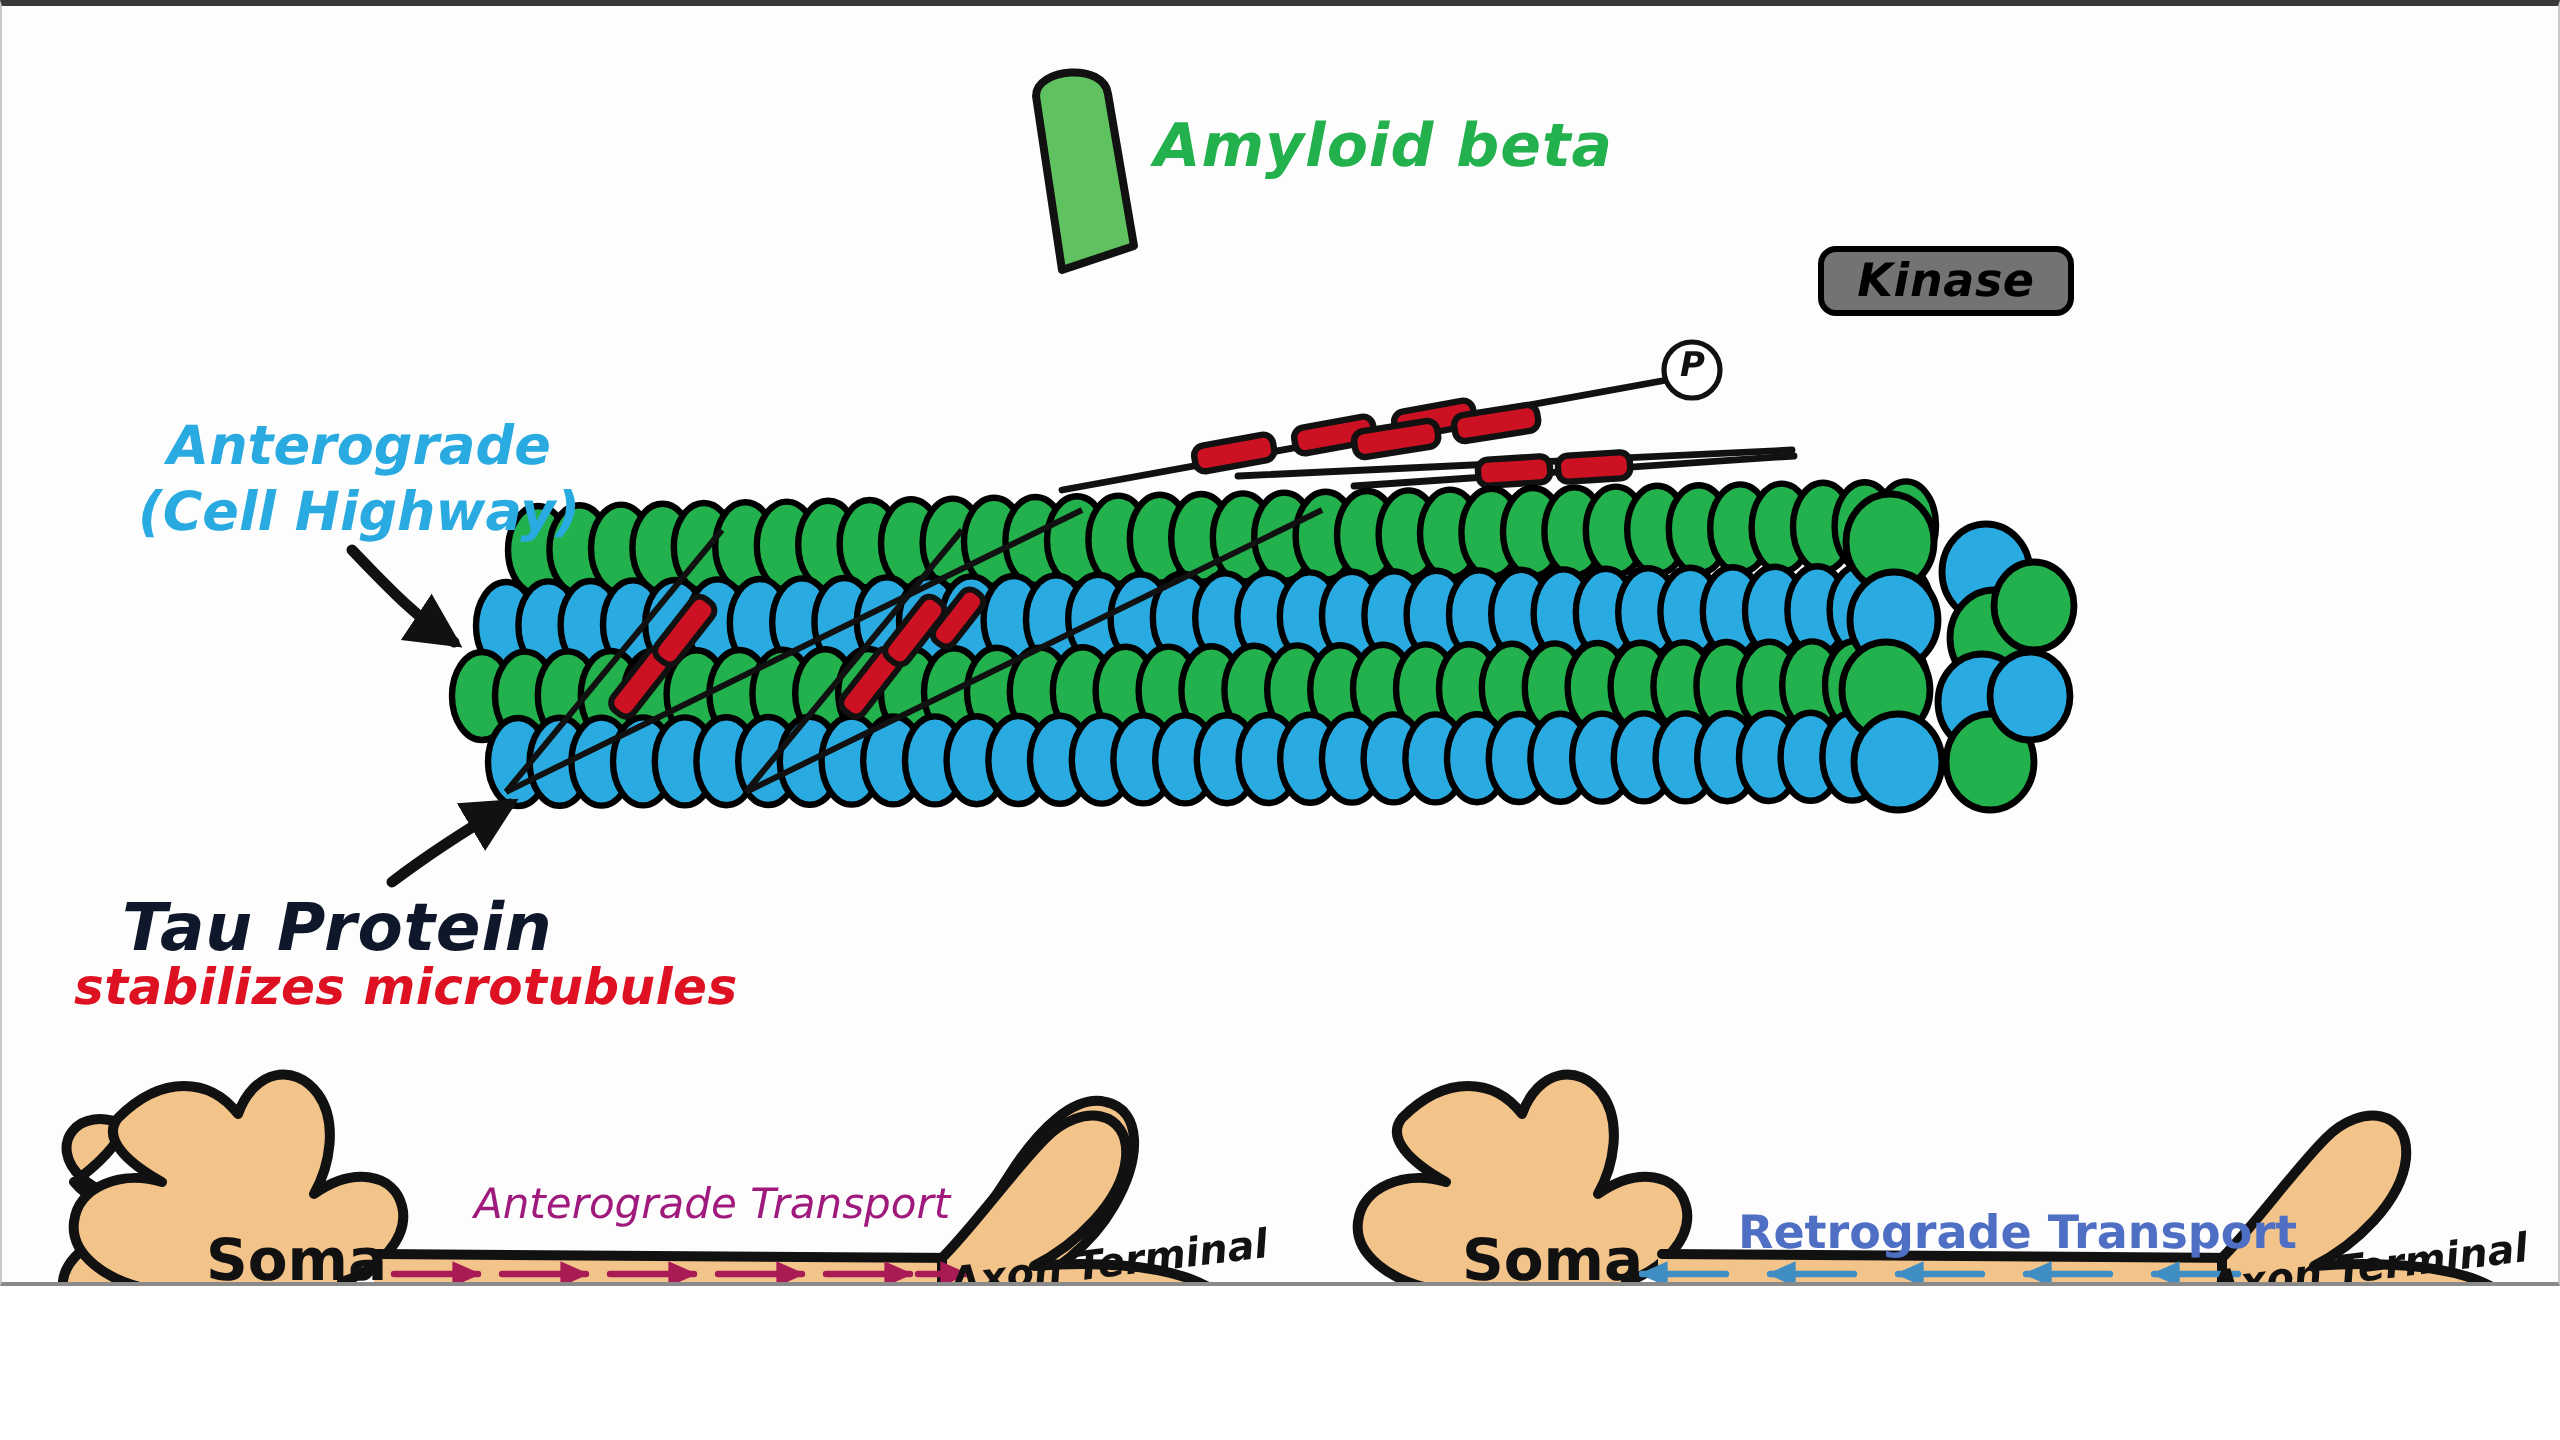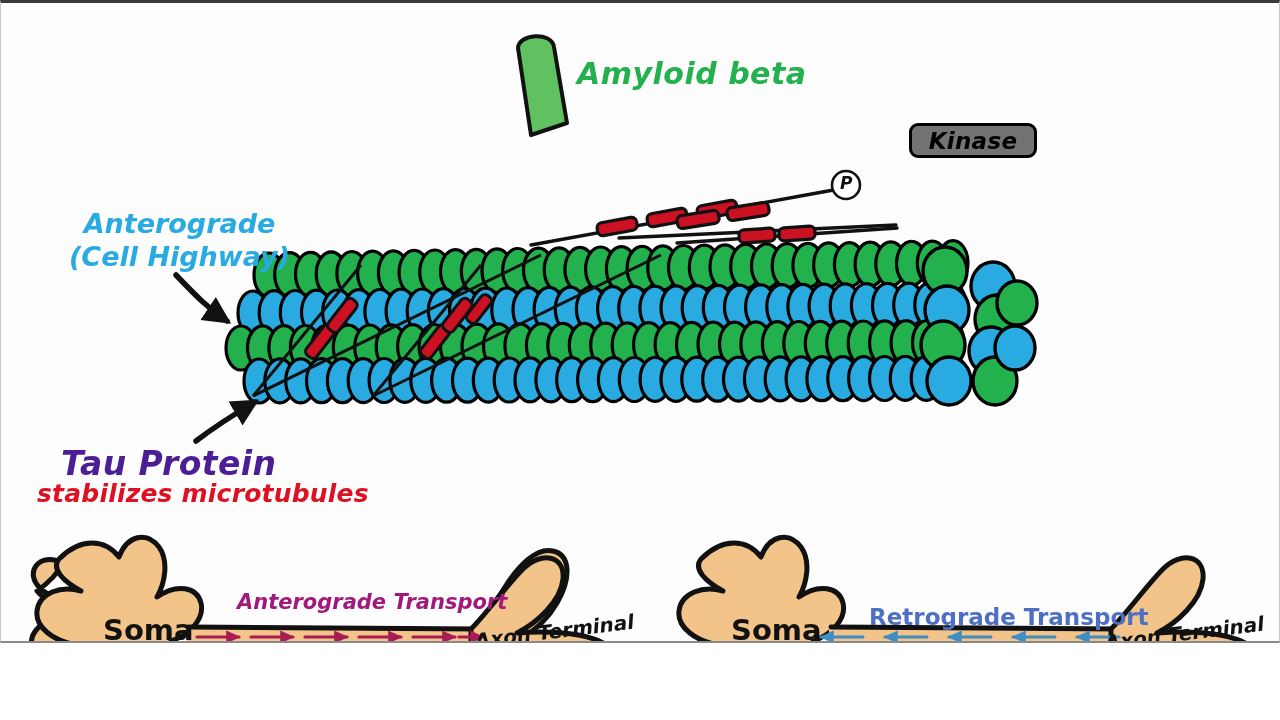--- a/index.html
+++ b/index.html
@@ -75,37 +75,37 @@
     color: #29abe2;
     text-align: center;
     line-height: 1.22;
   }
   #tau-label-main {
     left: 60px;
     top: 444px;
     font-size: 33px;
     font-weight: bold;
     font-style: italic;
-    color: #4c1d95;
+    color: #0f172a;
     letter-spacing: 0.4px;
   }
   #tau-label-sub {
     left: 36px;
     top: 478px;
     font-size: 25px;
     font-weight: bold;
     font-style: italic;
     color: #dd1122;
     letter-spacing: 0.2px;
   }
   #anterograde-label {
     left: 236px;
     top: 588px;
     font-size: 21px;
-    font-weight: bold;
+    font-weight: normal;
     font-style: italic;
     color: #a01a7d;
   }
   #retrograde-label {
     left: 868px;
     top: 602px;
     font-size: 23px;
     font-weight: bold;
     color: #4e6fc4;
   }

